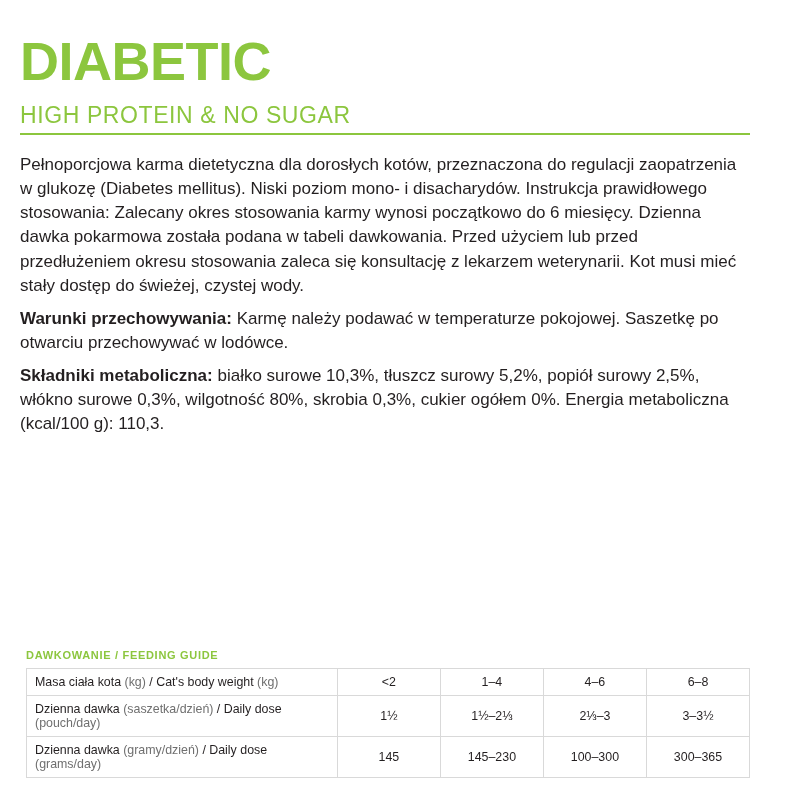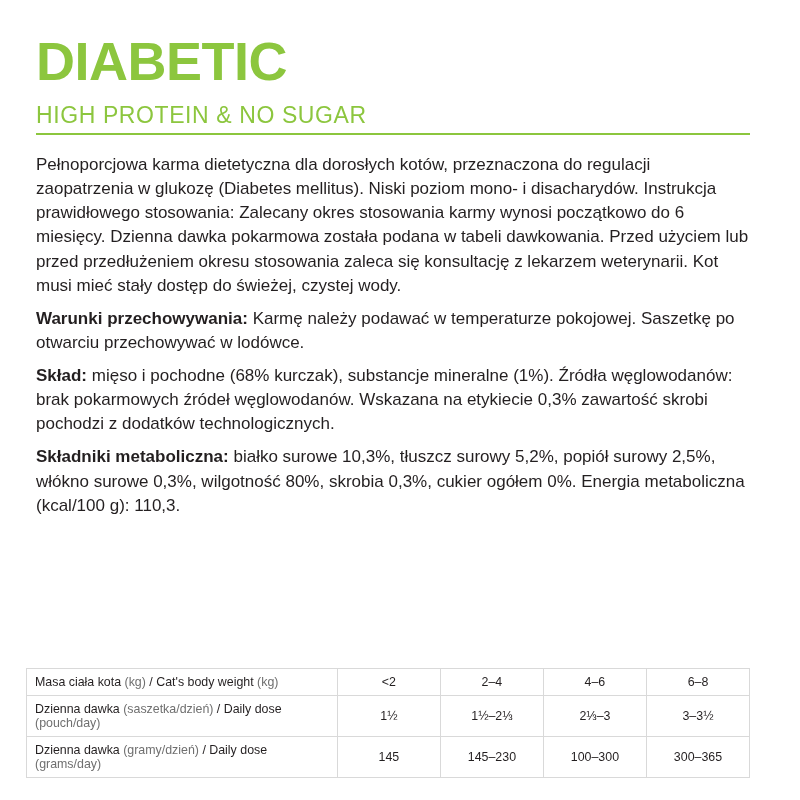--- a/index.html
+++ b/index.html
@@ -12,21 +12,21 @@
     background: #ffffff;
     font-family: "Liberation Sans", sans-serif;
     color: #231f20;
     overflow: hidden;
   }
   .page {
     position: relative;
     width: 776px;
     height: 800px;
     box-sizing: border-box;
-    padding: 26px 26px 0 36px;
+    padding: 26px 26px 0 20px;
   }
   
   .title {
     font-size: 54px;
     line-height: 1.0;
     font-weight: bold;
     color: #8cc63e;
     letter-spacing: -0.5px;
     margin: 8px 0 0 0;
   }
@@ -101,43 +101,41 @@
   <hr class="rule">
 
   <div class="copy">
 
     <p class="para">Pełnoporcjowa karma dietetyczna dla dorosłych kotów, przeznaczona do regulacji zaopatrzenia w glukozę (Diabetes mellitus). Niski poziom mono- i disacharydów. Instrukcja prawidłowego stosowania: Zalecany okres stosowania karmy wynosi początkowo do 6 miesięcy. Dzienna dawka pokarmowa została podana w tabeli dawkowania. Przed użyciem lub przed przedłużeniem okresu stosowania zaleca się konsultację z lekarzem weterynarii. Kot musi mieć stały dostęp do świeżej, czystej wody.</p>
 
     <p class="para">
       <span class="lbl">Warunki przechowywania:</span><span> Karmę należy podawać w temperaturze pokojowej. Saszetkę po otwarciu przechowywać w lodówce.</span>
     </p>
 
-    <p class="para">
-      <span class="lbl">Skład:</span><span> mięso i pochodne (68% kurczak), substancje mineralne (1%). Źródła węglowodanów: brak pokarmowych źródeł węglowodanów. Wskazana na etykiecie 0,3% zawartość skrobi pochodzi z dodatków technologicznych.</span>
-    </p>
 
     <p class="para">
       <span class="lbl">Składniki metaboliczna:</span><span> białko surowe 10,3%, tłuszcz surowy 5,2%, popiół surowy 2,5%, włókno surowe 0,3%, wilgotność 80%, skrobia 0,3%, cukier ogółem 0%. Energia metaboliczna (kcal/100 g): 110,3.</span>
     </p>
 
 
   </div>
 
   <div class="feeding-wrap">
+    <div class="feeding-title">DAWKOWANIE / FEEDING GUIDE</div>
     <table class="feeding">
       <tbody>
         <tr>
           <td class="label">
             <span>Masa ciała kota</span>
             <span class="unit">(kg)</span>
             <span>/ Cat's body weight</span>
             <span class="unit">(kg)</span>
           </td>
           <td class="val">&lt;2</td>
-          <td class="val">2–4</td>
+          <td class="val">1–4</td>
           <td class="val">4–6</td>
           <td class="val">6–8</td>
         </tr>
         <tr>
           <td class="label">
             <span>Dzienna dawka</span>
             <span class="unit">(saszetka/dzień)</span>
             <span>/ Daily dose</span>
             <span class="unit">(pouch/day)</span>
           </td>

